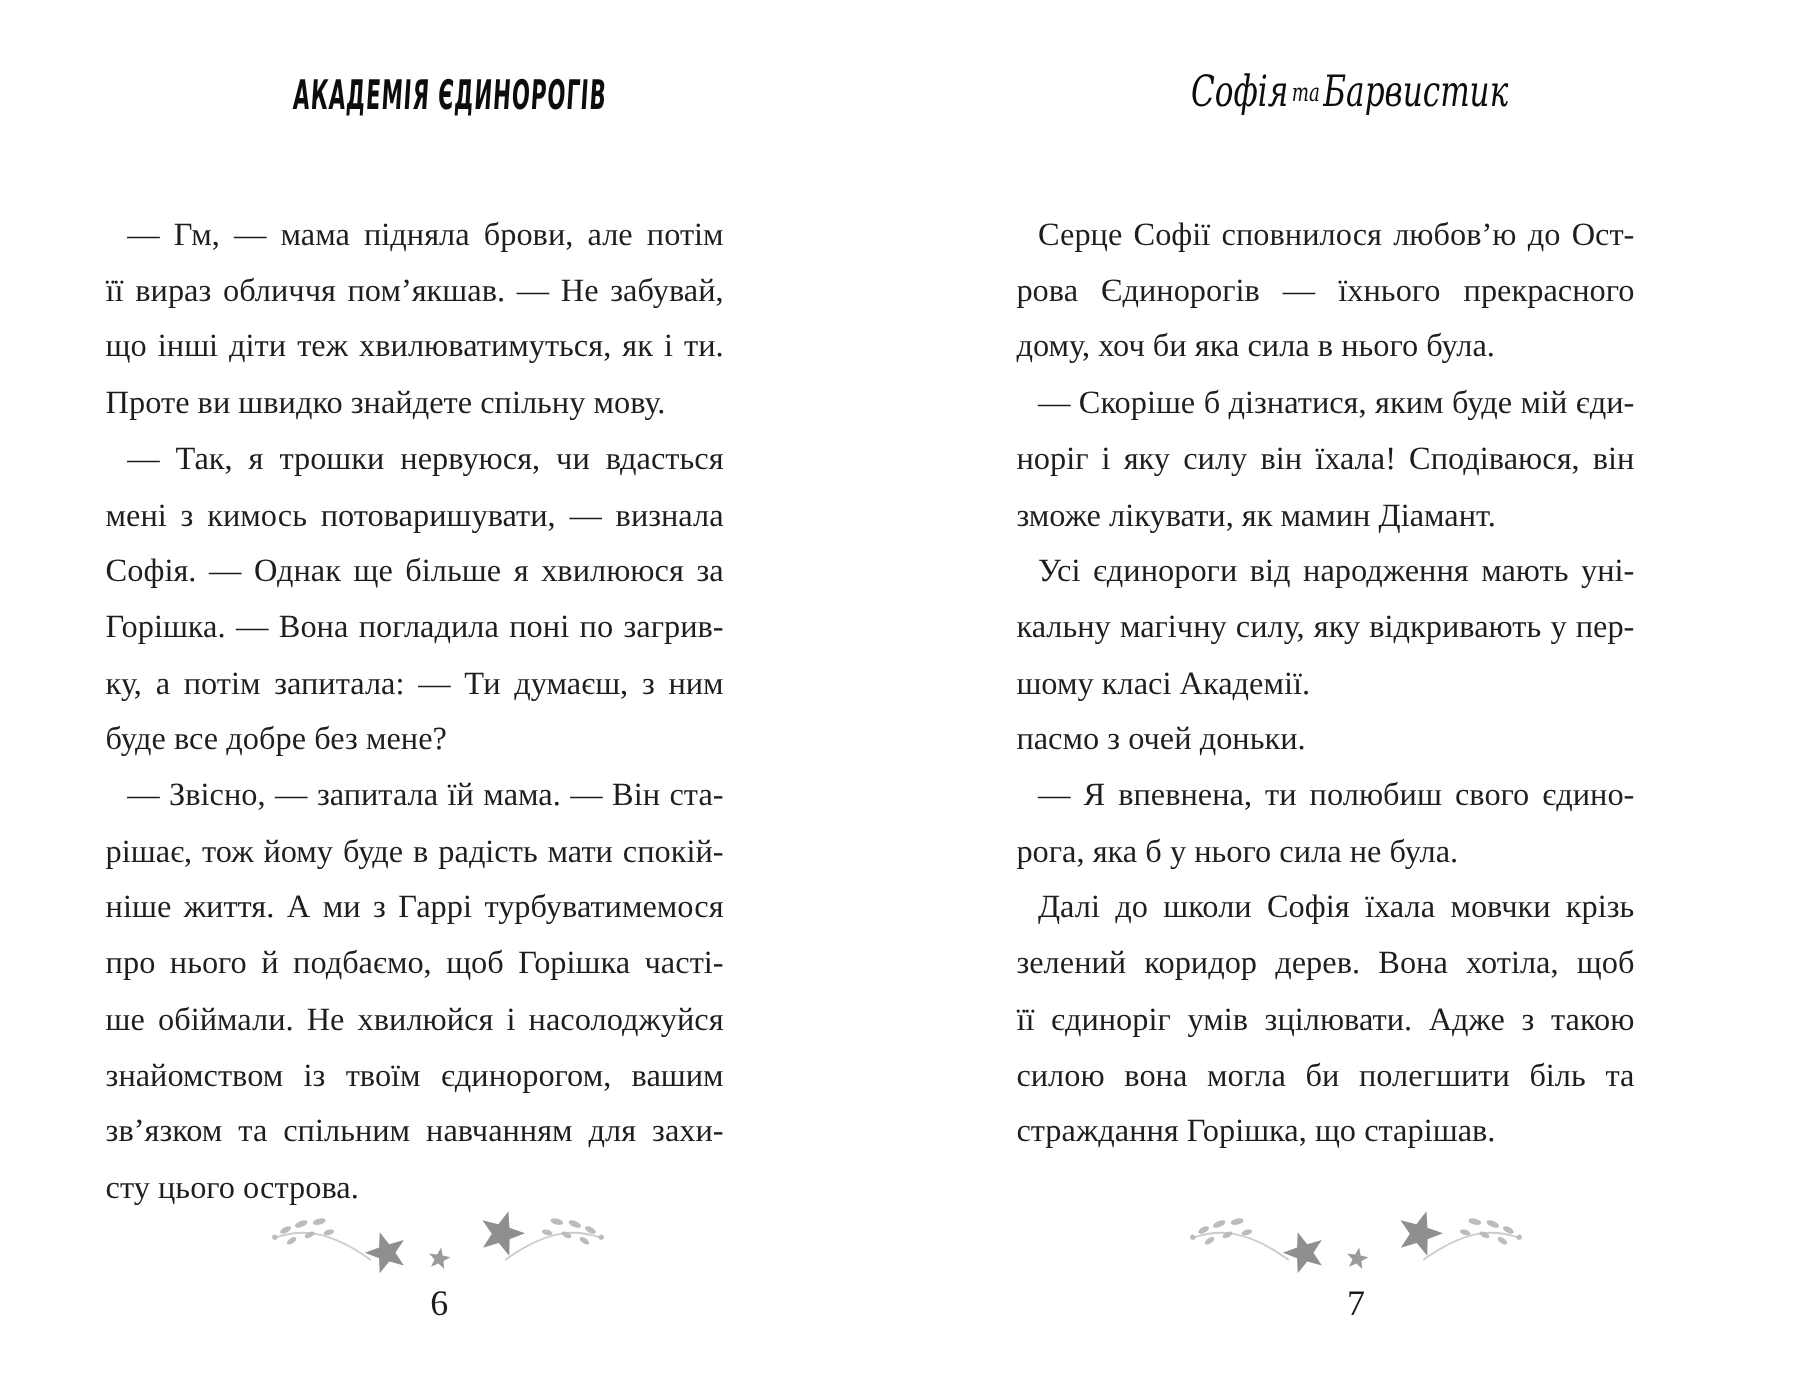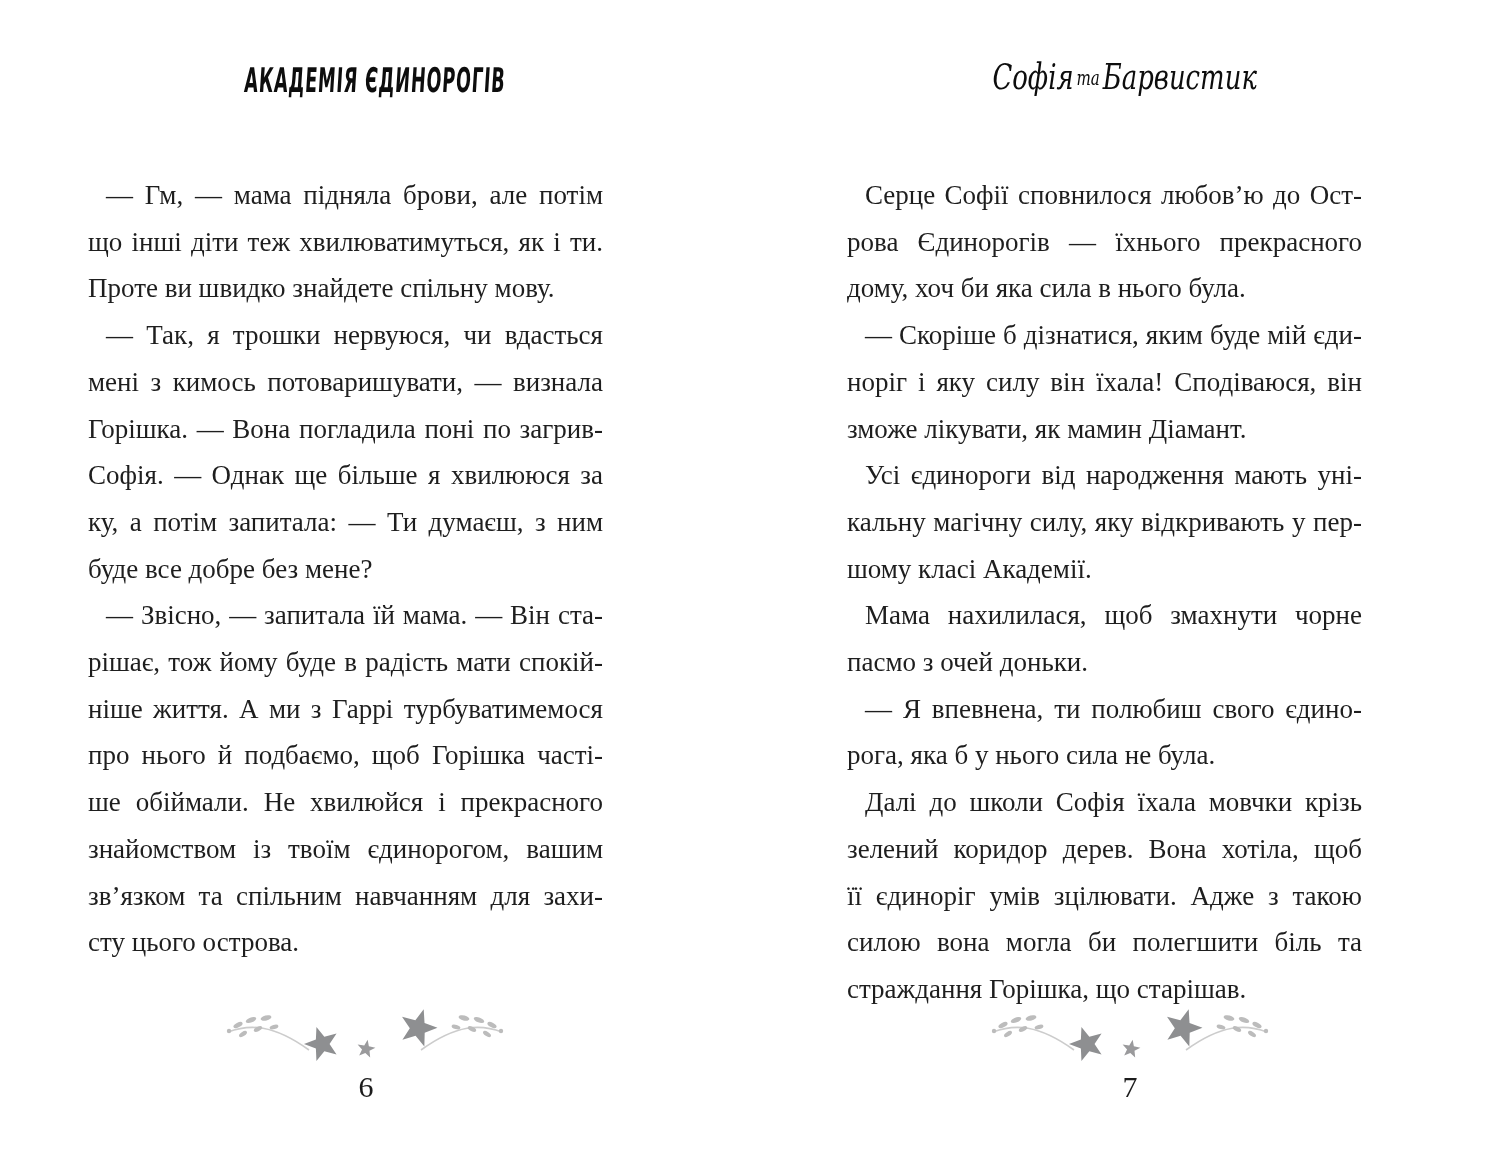--- a/index.html
+++ b/index.html
@@ -78,37 +78,38 @@
 <body>
 
 <section class="page" id="page-left">
   <div class="running-head">
     <span class="squeeze">АКАДЕМІЯ ЄДИНОРОГІВ</span>
   </div>
 
   <div class="textcol">
       <div class="para">
         <div class="line first">— Гм, — мама підняла брови, але потім</div>
+        <div class="line">її вираз обличчя пом’якшав. — Не забувай,</div>
         <div class="line">що інші діти теж хвилюватимуться, як і ти.</div>
         <div class="line last">Проте ви швидко знайдете спільну мову.</div>
       </div>
       <div class="para">
         <div class="line first">— Так, я трошки нервуюся, чи вдасться</div>
         <div class="line">мені з кимось потоваришувати, — визнала</div>
+        <div class="line">Софія. — Однак ще більше я хвилююся за</div>
         <div class="line">Горішка. — Вона погладила поні по загрив-</div>
-        <div class="line">Софія. — Однак ще більше я хвилююся за</div>
         <div class="line">ку, а потім запитала: — Ти думаєш, з ним</div>
         <div class="line last">буде все добре без мене?</div>
       </div>
       <div class="para">
         <div class="line first">— Звісно, — запитала їй мама. — Він ста-</div>
         <div class="line">рішає, тож йому буде в радість мати спокій-</div>
         <div class="line">ніше життя. А ми з Гаррі турбуватимемося</div>
         <div class="line">про нього й подбаємо, щоб Горішка часті-</div>
-        <div class="line">ше обіймали. Не хвилюйся і прекрасного</div>
+        <div class="line">ше обіймали. Не хвилюйся і насолоджуйся</div>
         <div class="line">знайомством із твоїм єдинорогом, вашим</div>
         <div class="line">зв’язком та спільним навчанням для захи-</div>
         <div class="line last">сту цього острова.</div>
       </div>
     </div>
 
   <div class="ornament">
     <svg width="280" height="58" viewBox="0 0 280 58">
       <defs>
         <path id="star-l" d="M0,-1 L0.247,-0.34 L0.951,-0.309 L0.399,0.13 L0.588,0.809 L0,0.42 L-0.588,0.809 L-0.399,0.13 L-0.951,-0.309 L-0.247,-0.34 Z"></path>
@@ -151,21 +152,20 @@
         <div class="line first">— Скоріше б дізнатися, яким буде мій єди-</div>
         <div class="line">норіг і яку силу він їхала! Сподіваюся, він</div>
         <div class="line last">зможе лікувати, як мамин Діамант.</div>
       </div>
       <div class="para">
         <div class="line first">Усі єдинороги від народження мають уні-</div>
         <div class="line">кальну магічну силу, яку відкривають у пер-</div>
         <div class="line last">шому класі Академії.</div>
       </div>
       <div class="para">
-        <div class="line first">Мама нахилилася, щоб змахнути чорне</div>
         <div class="line last">пасмо з очей доньки.</div>
       </div>
       <div class="para">
         <div class="line first">— Я впевнена, ти полюбиш свого єдино-</div>
         <div class="line last">рога, яка б у нього сила не була.</div>
       </div>
       <div class="para">
         <div class="line first">Далі до школи Софія їхала мовчки крізь</div>
         <div class="line">зелений коридор дерев. Вона хотіла, щоб</div>
         <div class="line">її єдиноріг умів зцілювати. Адже з такою</div>

